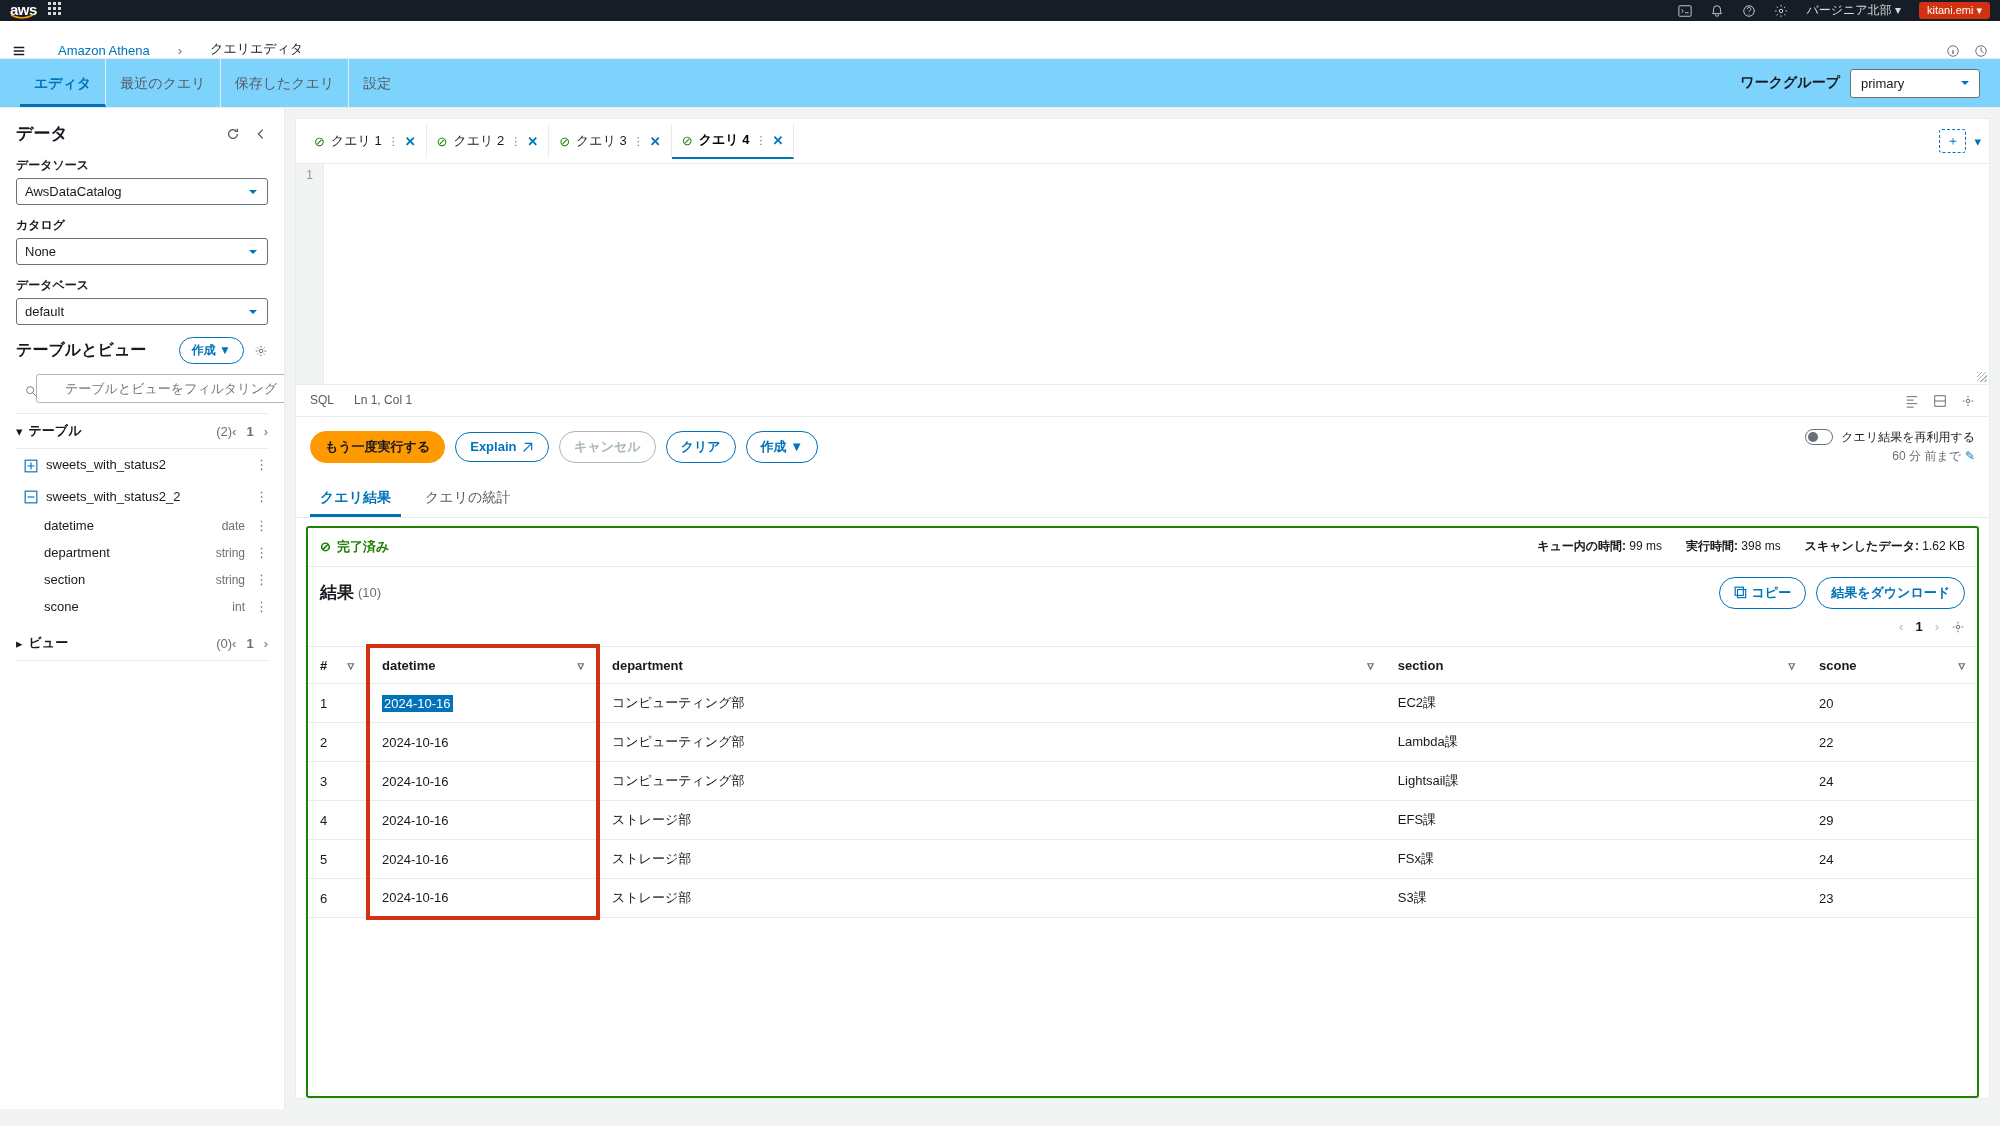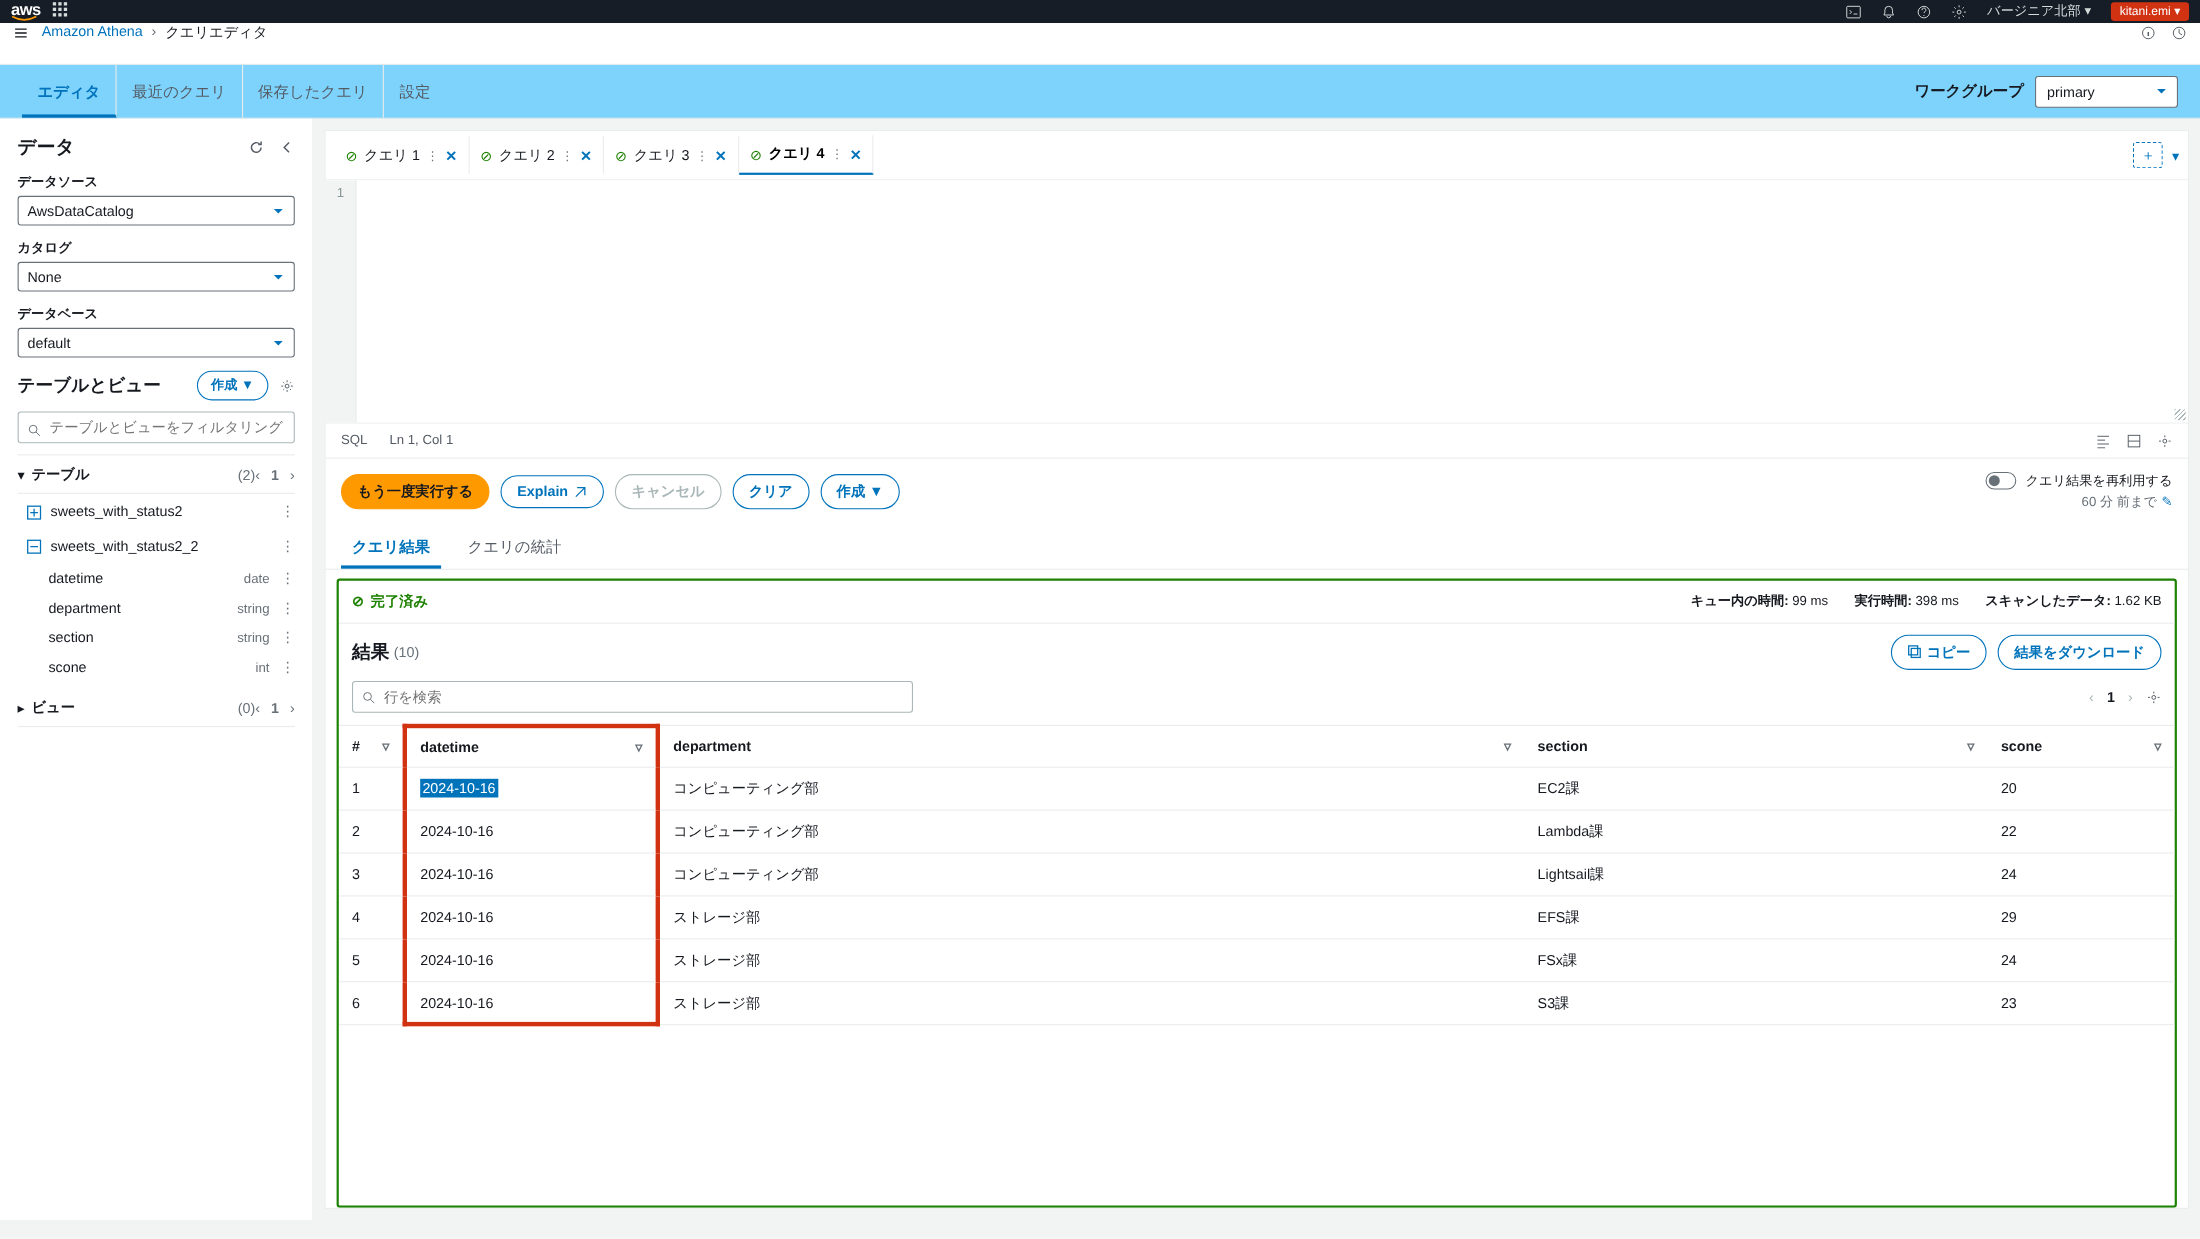--- a/index.html
+++ b/index.html
@@ -11,21 +11,21 @@
 .grid-icon svg { fill: #d5dbdb; }
 .search-wrap { position: relative; flex: 0 0 420px; }
 .search-wrap input { width: 100%; background: #2a3441; border: 1px solid #4b5563; border-radius: 3px; height: 24px; padding: 0 28px; color: #d5dbdb; font-size: 12px; }
 .search-icon-abs { position: absolute; left: 8px; top: 5px; }
 .search-hint { position: absolute; right: 10px; top: 4px; color: #aab7b8; font-size: 12px; }
 .topbar-right { margin-left: auto; display: flex; align-items: center; gap: 18px; }
 .top-icon { color: #d5dbdb; cursor: pointer; }
 .region { color: #d5dbdb; font-size: 12px; cursor: pointer; }
 .user-badge { background: #d13212; color: #fff; font-size: 11px; padding: 2px 8px; border-radius: 3px; cursor: pointer; }
 
-.breadcrumb-bar { background: #fff; height: 38px; display: flex; align-items: flex-start; padding: 0 12px; border-bottom: 1px solid #e9ebed; }
+.breadcrumb-bar { background: #fff; height: 38px; display: flex; align-items: flex-end; padding: 0 12px; border-bottom: 1px solid #e9ebed; gap: 20px; }
 .hamburger { margin-right: 12px; cursor: pointer; }
 .bc-link { color: #0073bb; text-decoration: none; }
 .bc-sep { margin: 0 8px; color: #687078; }
 .bc-current { color: #16191f; }
 .breadcrumb-right { margin-left: auto; display: flex; gap: 14px; }
 
 .tab-nav { background: #7dd3fc; display: flex; align-items: center; padding: 0 20px; border-bottom: 1px solid #e9ebed; }
 .tab-item { padding: 16px 14px 14px; color: #545b64; cursor: pointer; border-right: 1px solid #e9ebed; font-size: 14px; }
 .tab-item.first { border-right: 1px solid #e9ebed; }
 .tab-item.active { color: #0073bb; border-bottom: 3px solid #0073bb; font-weight: bold; padding-bottom: 11px; }
@@ -39,21 +39,21 @@
 .sidebar { width: 285px; background: #fff; padding: 14px 16px; border-right: 1px solid #e9ebed; overflow-y: auto; flex-shrink: 0; }
 .sidebar-header { display: flex; align-items: center; justify-content: space-between; margin-bottom: 12px; }
 .sidebar-title { font-size: 17px; font-weight: bold; }
 .sidebar-icons { display: flex; gap: 14px; }
 .sb-label { font-size: 12px; font-weight: bold; margin-bottom: 4px; display: block; }
 .sb-select { width: 100%; border: 1px solid #687078; border-radius: 3px; padding: 5px 8px; background: #fff; font-size: 13px; margin-bottom: 12px; position: relative; cursor: pointer; }
 .sb-select::after { content: ''; position: absolute; right: 10px; top: 11px; border: 4px solid transparent; border-top-color: #0073bb; }
 .tables-header { display: flex; align-items: center; margin: 12px 0 10px; gap: 10px; }
 .tables-title { font-size: 16px; font-weight: bold; flex: 1; }
 .create-btn { border: 1px solid #0073bb; color: #0073bb; background: #fff; border-radius: 18px; padding: 4px 12px; font-size: 12px; font-weight: bold; cursor: pointer; }
-.filter-input { width: 100%; border: 1px solid #aab7b8; border-radius: 3px; padding: 6px 8px 6px 28px; font-size: 13px; margin-bottom: 10px; }
+.filter-input { width: 100%; border: 1px solid #aab7b8; border-radius: 3px; padding: 6px 8px 6px 28px; font-size: 13px; margin-bottom: 10px; margin-left: 20px; }
 .filter-wrap { position: relative; }
 .filter-wrap .si { position: absolute; left: 8px; top: 8px; }
 .tree-section-head { display: flex; align-items: center; padding: 8px 0; border-top: 1px solid #e9ebed; border-bottom: 1px solid #e9ebed; }
 .tree-section-head .exp { margin-right: 6px; cursor: pointer; }
 .tree-section-head .name { font-weight: bold; flex: 1; }
 .tree-section-head .count { color: #687078; margin-left: 4px; }
 .tree-section-head .pager { display: flex; align-items: center; gap: 10px; color: #687078; }
 .tree-item { display: flex; align-items: center; padding: 8px 0 8px 8px; cursor: pointer; }
 .tree-item .ti-icon { margin-right: 8px; color: #0073bb; }
 .tree-item .ti-name { flex: 1; }
@@ -400,27 +400,20 @@
       <div class="results-actions">
         <button class="btn btn-outline"><svg class="ic" viewBox="0 0 12 12">
                 <rect x="3" y="3" width="7" height="7" stroke="#0073bb" fill="none"></rect>
                 <rect x="1" y="1" width="7" height="7" stroke="#0073bb" fill="none"></rect>
               </svg> <span>コピー</span></button>
         <button class="btn btn-outline">結果をダウンロード</button>
       </div>
     </div>
 
     <div class="filter-row">
-      <div class="row-filter-wrap">
-        <span class="si" style="position:absolute;left:8px;top:7px"><svg class="ic" viewBox="0 0 16 16">
-                <circle cx="7" cy="7" r="4" stroke="#687078" fill="none"></circle>
-                <line x1="10" y1="10" x2="14" y2="14" stroke="#687078"></line>
-              </svg></span>
-        <input class="row-filter" placeholder="行を検索" style="">
-      </div>
       <div class="pager2">
         <span style="color:#aab7b8">‹</span>
         <b>1</b>
         <span style="color:#aab7b8">›</span>
         <span class="gear2"><svg class="ic" viewBox="0 0 16 16">
                 <circle cx="8" cy="8" r="2" stroke="#545b64" fill="none"></circle>
                 <path d="M8 2v2M8 12v2M2 8h2M12 8h2" stroke="#545b64"></path>
               </svg></span>
       </div>
     </div>

